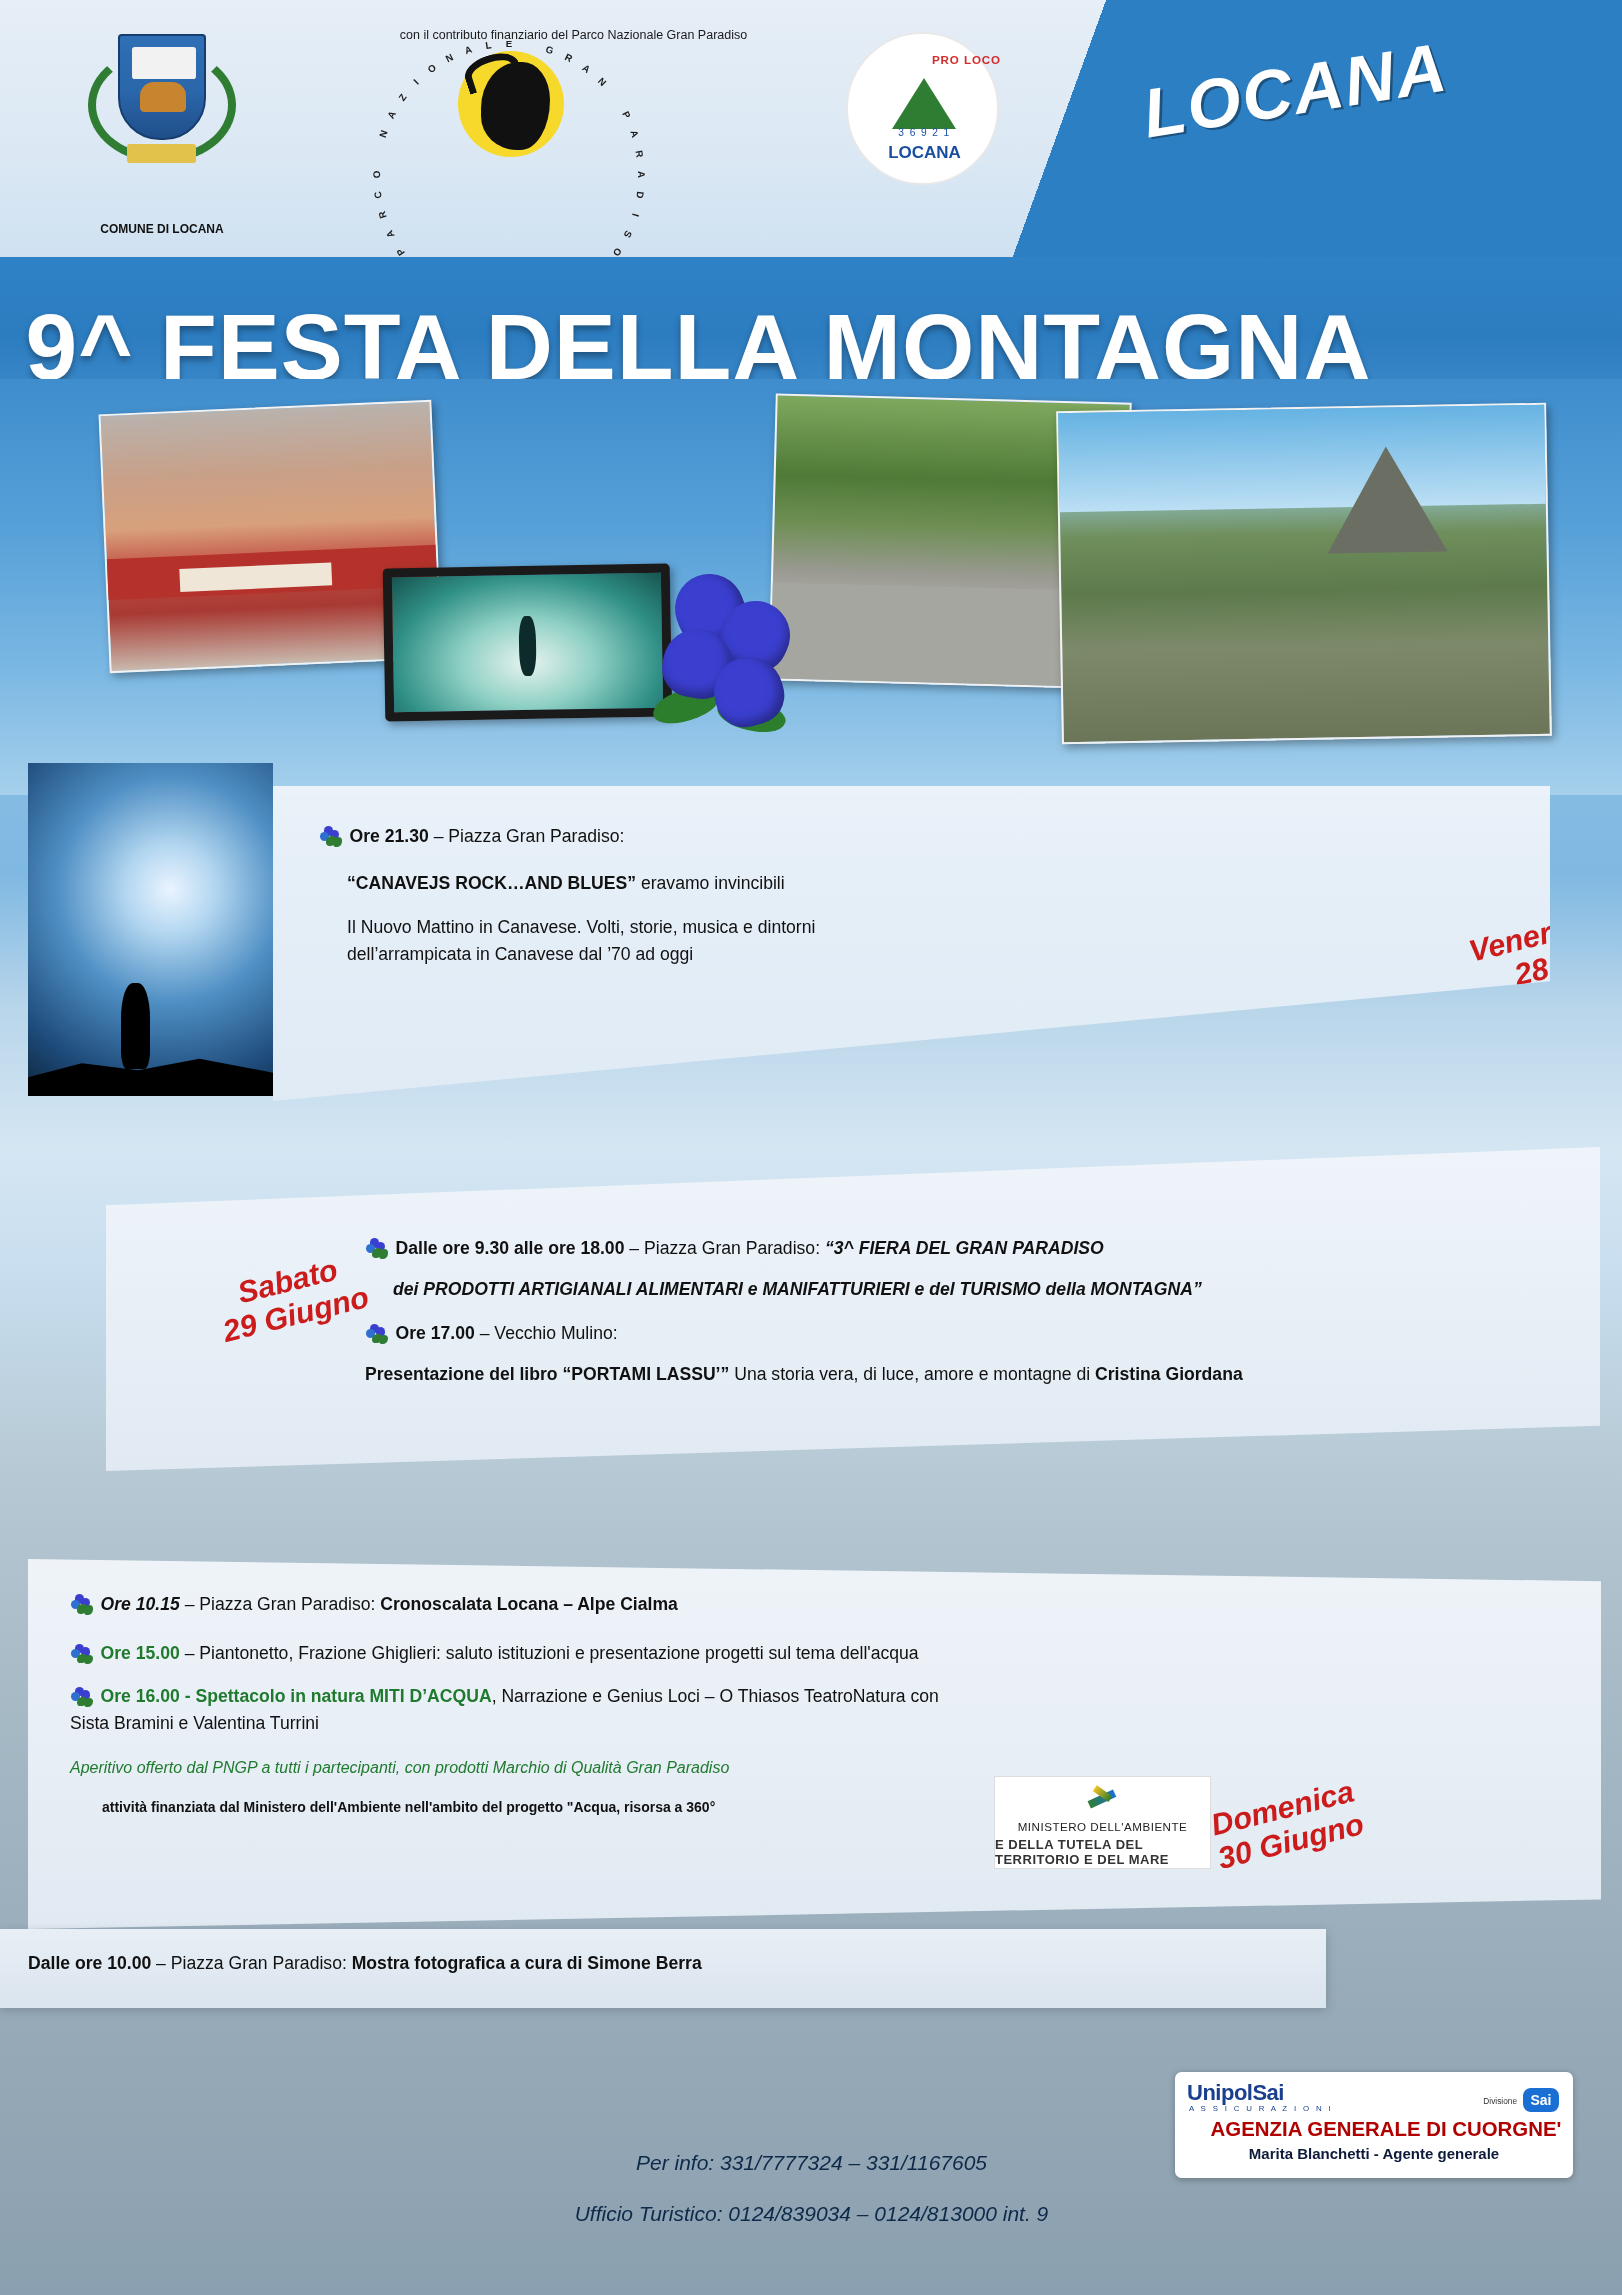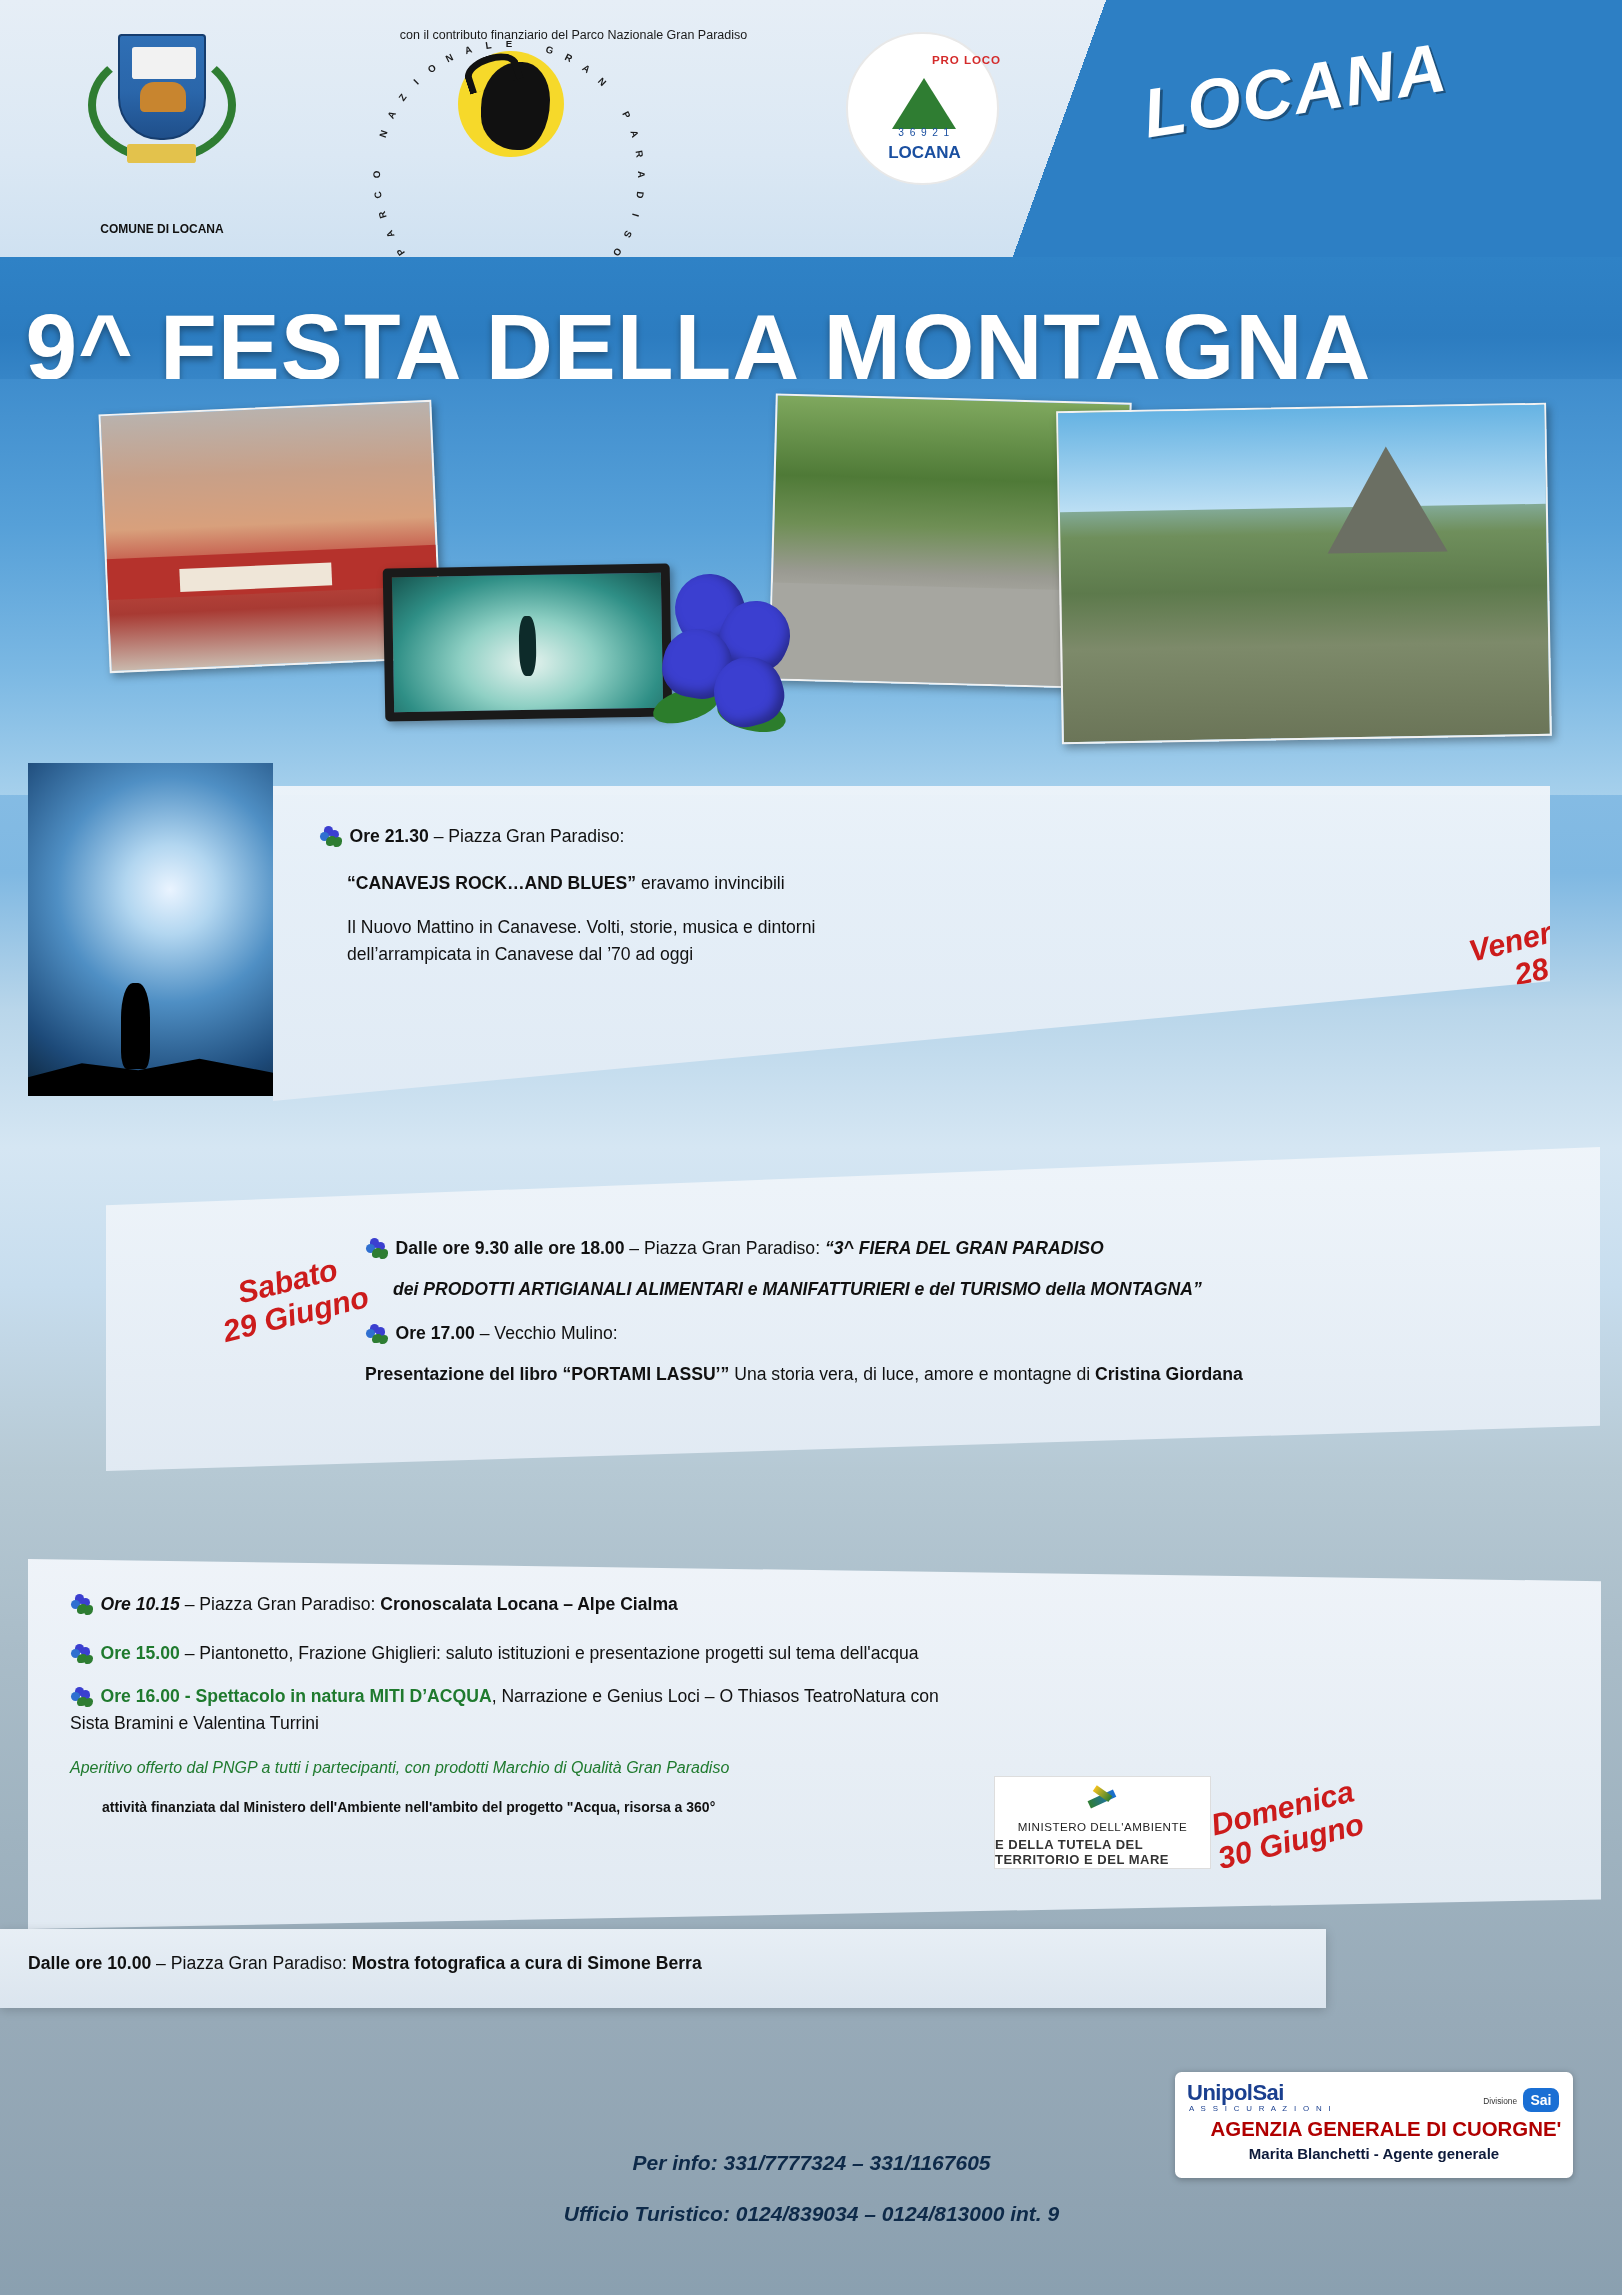--- a/index.html
+++ b/index.html
@@ -253,21 +253,21 @@
   }
   .ministero .star { position:absolute; left:93px; top:8.3px; width:28px; height:28px; }
   .ministero .star:before{ content:""; position:absolute; left:0; top:9.3px; width:28px;height:8.3px;
     background:linear-gradient(90deg,#2f7d32,#1a6fd4); transform:rotate(-25deg);}
   .ministero .star:after{ content:""; position:absolute; left:4.6px; top:4.6px; width:18.5px;height:7.4px;
     background:linear-gradient(90deg,#f2c11e,#2f7d32); transform:rotate(35deg);}
   .ministero .l1{position:absolute; left:0; top:43px; width:100%; text-align:center; font-size:11.6px; color:#222; letter-spacing:0.5px;}
   .ministero .l2{position:absolute; left:0; top:60px; width:100%; text-align:left; font-size:13px; color:#333; letter-spacing:0.5px;font-weight:bold;}
   .info-line {
     position:absolute; width:1623px; text-align:center;
-    font-size:21px; font-weight:bold; font-style:italic; color:#0e2a49;
+    font-size:21px; font-weight:normal; font-style:italic; color:#0e2a49;
   }
 </style>
 </head>
 <body>
 
 <div class="poster">
 
   <div class="bottom-mountain"></div>
 
   <div class="header">

